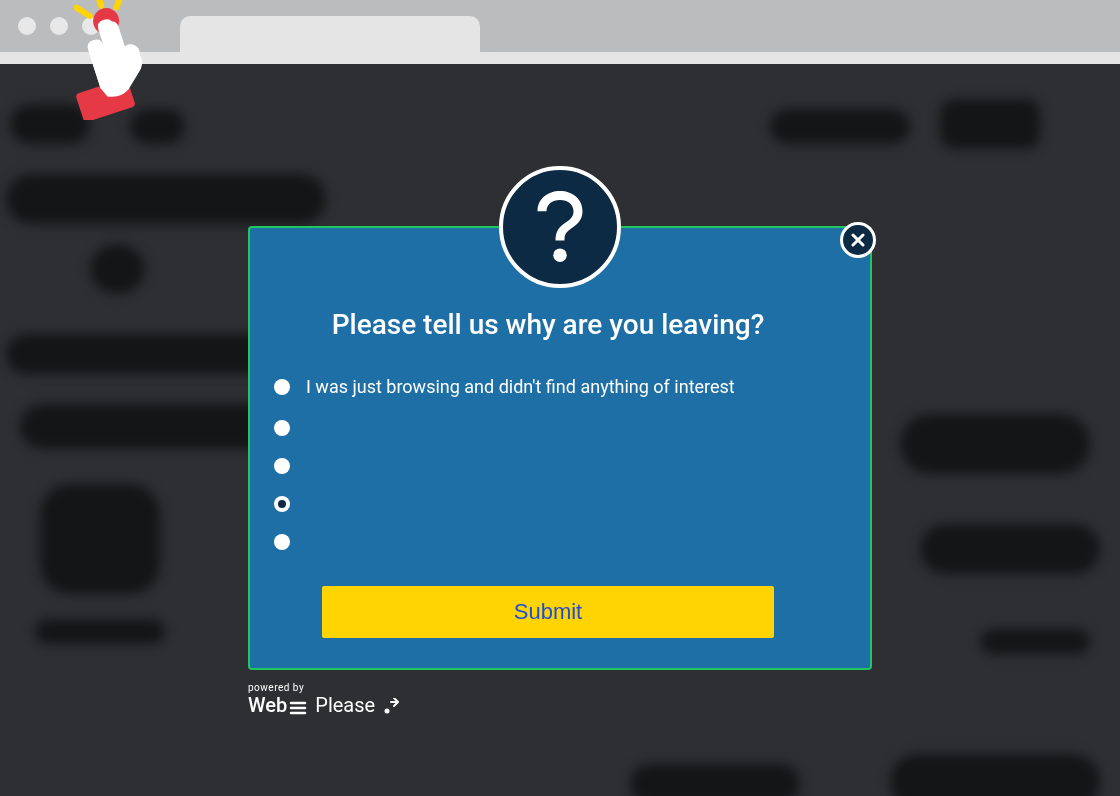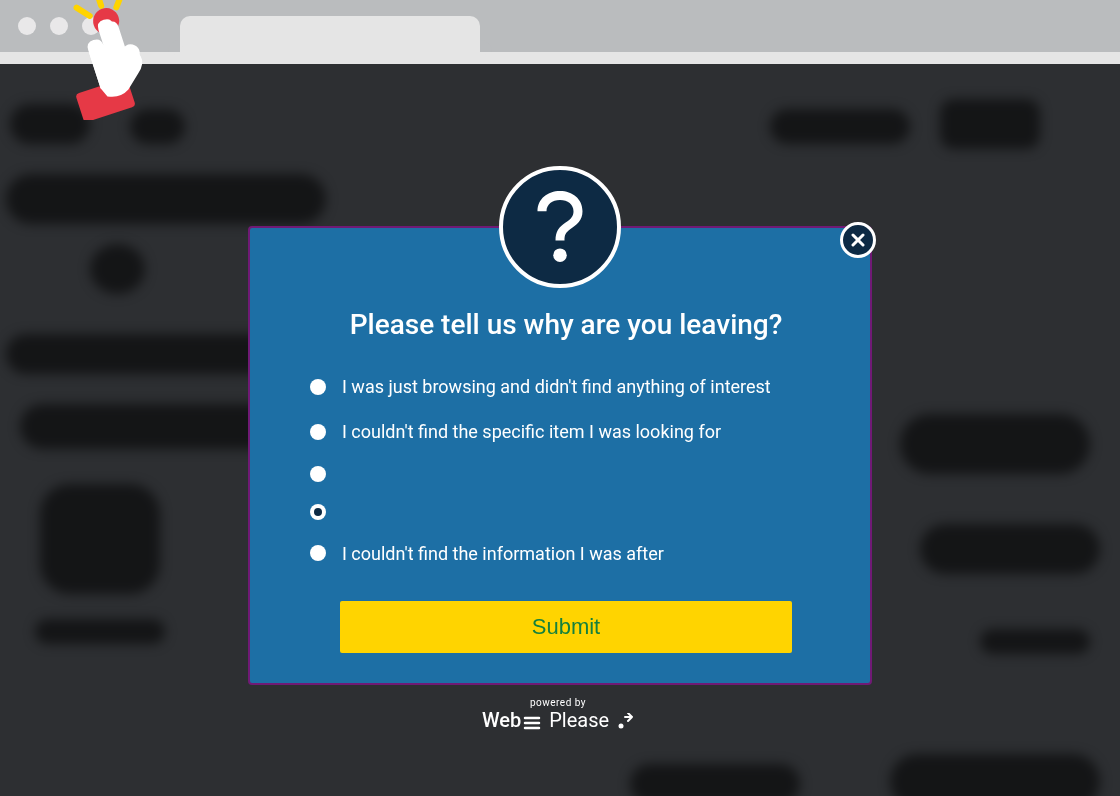--- a/index.html
+++ b/index.html
@@ -98,23 +98,23 @@
     }
 
     .modal-wrap {
       position: relative;
       margin-top: 162px;
     }
 
     .modal {
       width: 624px;
       background: #1d6fa5;
-      border: 2px solid #701a75;
+      border: 2px solid #22c55e;
       border-radius: 4px;
-      padding: 80px 48px 30px 60px;
+      padding: 80px 48px 30px 24px;
       position: relative;
       color: #fff;
     }
 
     .question-badge {
       position: absolute;
       left: 50%;
       transform: translateX(-50%);
       top: -62px;
       width: 122px;
@@ -184,30 +184,30 @@
       background:#0d2a44;
     }
 
     .submit-btn {
       margin-top: 36px;
       width: 452px;
       margin-left: auto;
       margin-right: auto;
       display: block;
       background: #ffd400;
-      color: #15803d;
+      color: #1d4ed8;
       border: none;
       height: 52px;
       font-size: 22px;
       cursor: pointer;
       border-radius: 2px;
     }
 
     .powered {
-      text-align: center;
+      text-align: left;
       color: #fff;
       margin-top: 12px;
       padding-right: 4px;
     }
     .powered .pb-small { font-size: 10px; letter-spacing: .5px; }
     .powered .pb-brand { font-size: 20px; font-weight: 500; }
     .powered .pb-brand .en { font-weight:400;}
     .powered svg { vertical-align: middle; }
 
   </style>
@@ -280,31 +280,29 @@
 
       <h2 class="modal-title">Please tell us why are you leaving?</h2>
 
       <div class="options">
         <label class="option">
           <span class="radio"></span>
           <span>I was just browsing and didn't find anything of interest</span>
         </label>
         <label class="option">
           <span class="radio"></span>
-          <span>I couldn't find the specific item I was looking for</span>
         </label>
         <label class="option">
           <span class="radio"></span>
         </label>
         <label class="option">
           <span class="radio selected"></span>
         </label>
         <label class="option">
           <span class="radio"></span>
-          <span>I couldn't find the information I was after</span>
         </label>
       </div>
 
       <button class="submit-btn">Submit</button>
     </div>
 
     <div class="powered">
       <div class="pb-small">powered by</div>
       <div class="pb-brand">
         <span>Web</span><svg width="24" height="16" viewBox="0 0 24 16" style="margin:0 2px;">

